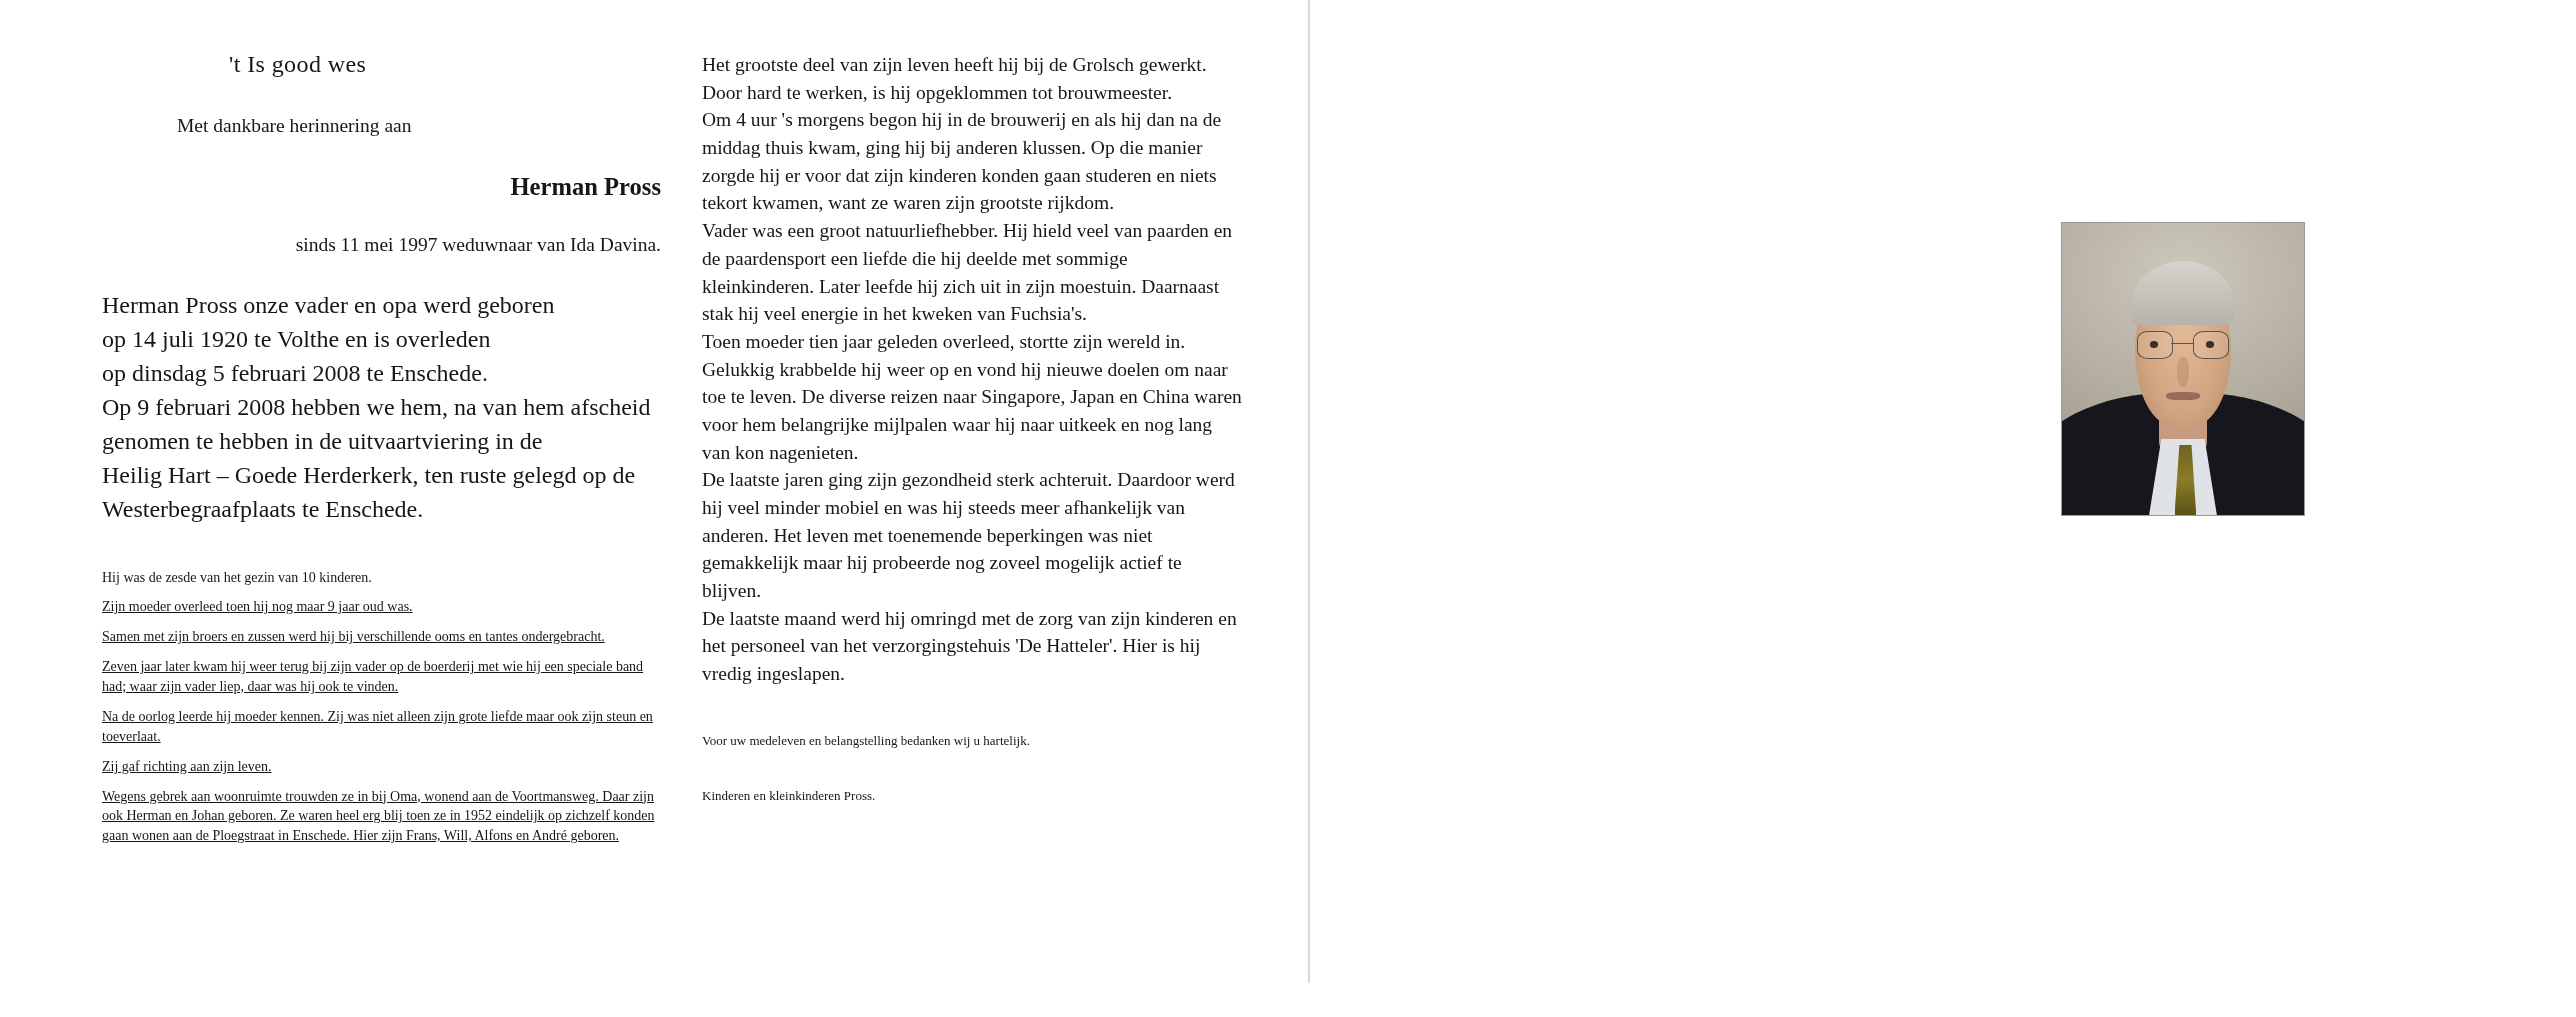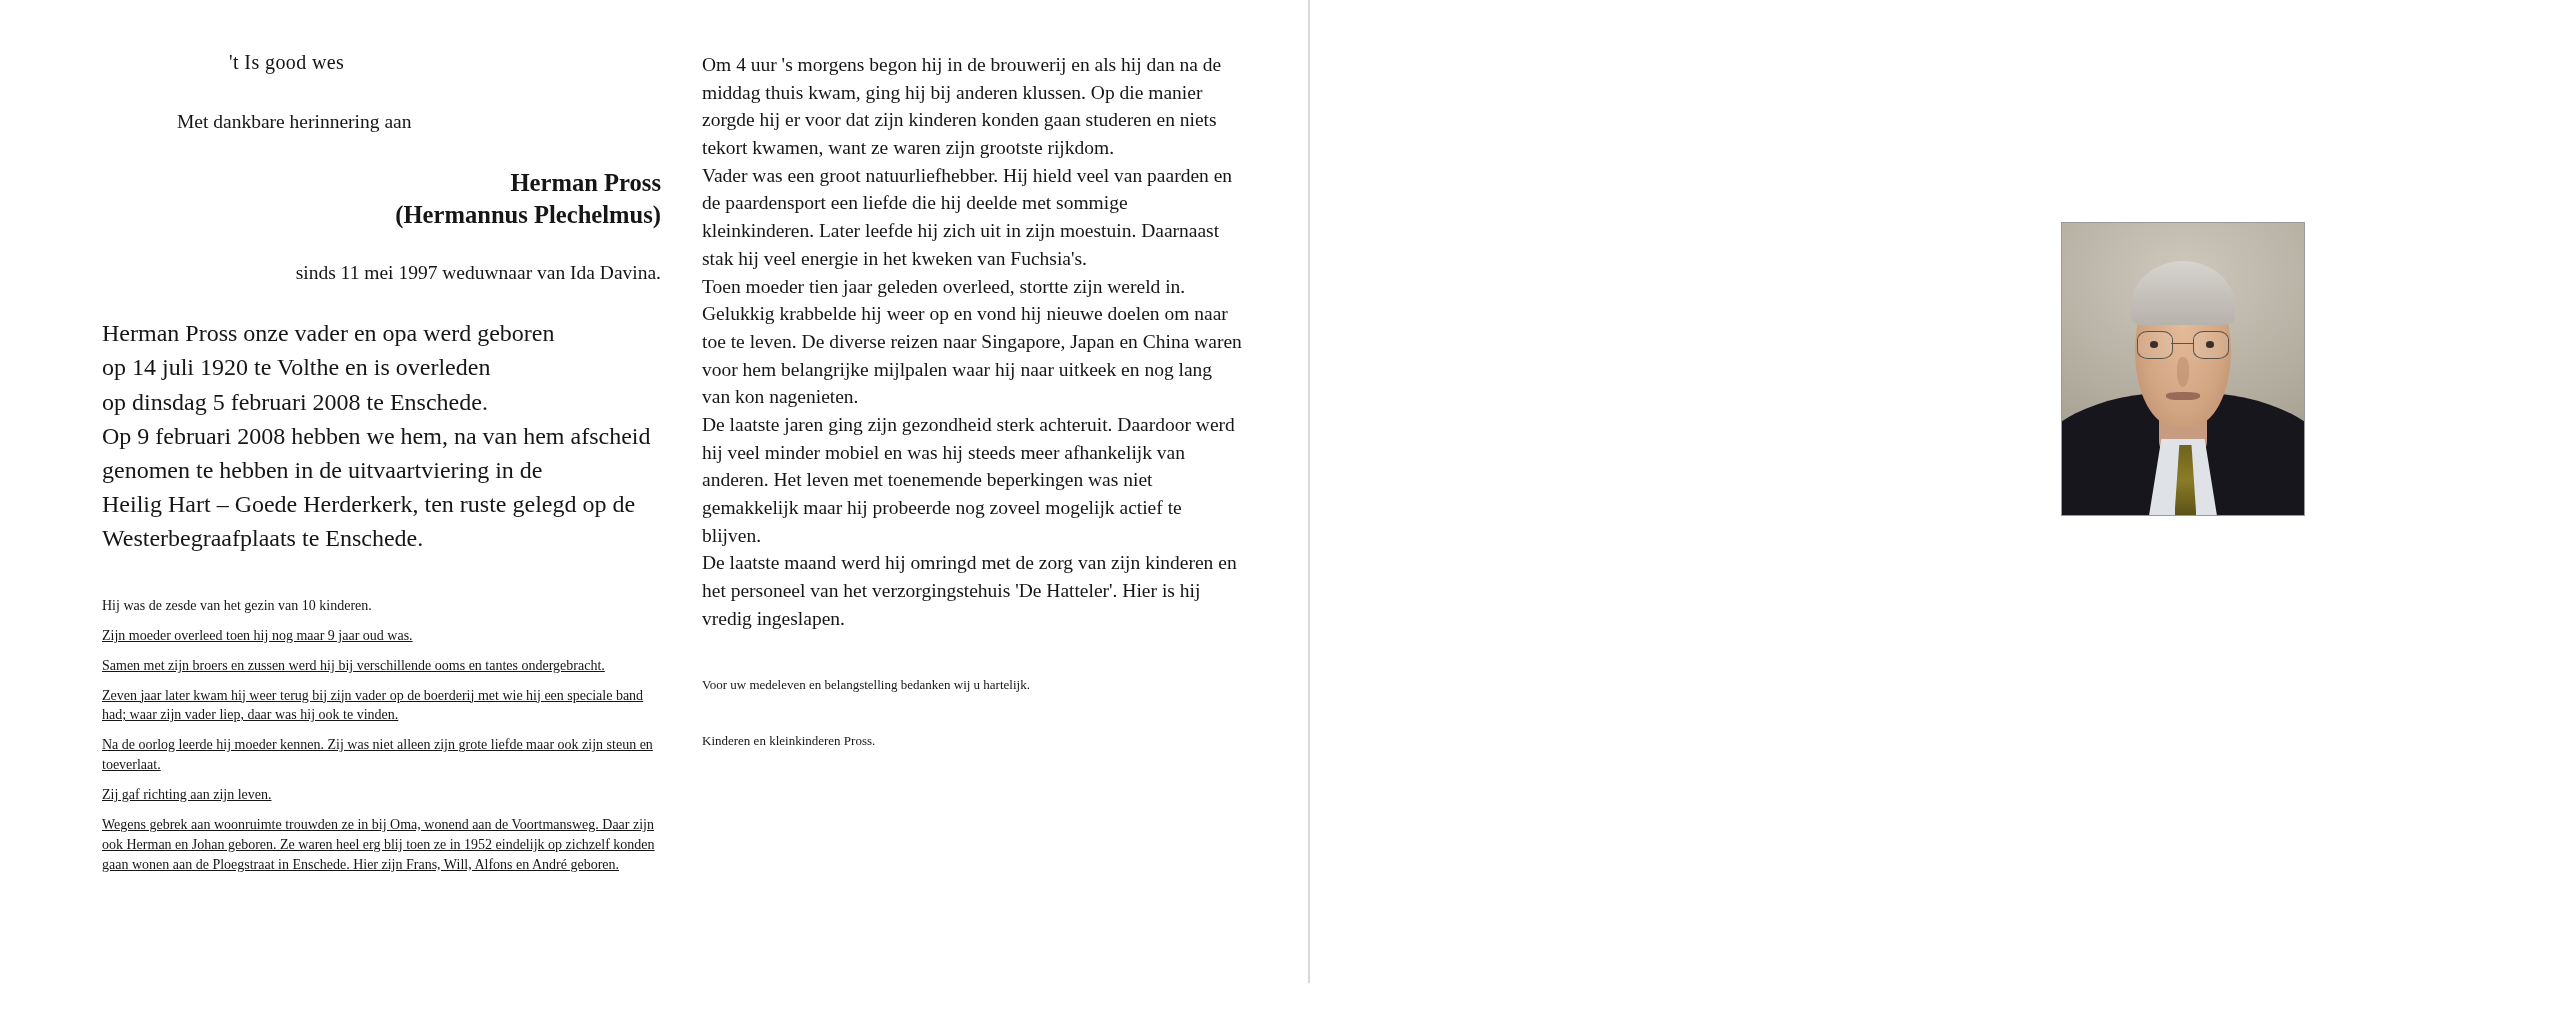--- a/index.html
+++ b/index.html
@@ -39,21 +39,21 @@
     width: 559px;
   }
   .col-middle {
     position: absolute;
     left: 702px;
     top: 51px;
     width: 542px;
   }
 
   .verse {
-    font-size: 20px;
+    font-size: 24px;
     letter-spacing: 0.4px;
     margin: 0 0 37px 0;
     padding-left: 127px;
   }
   .dedication {
     font-size: 19.5px;
     margin: 0 0 34px 0;
     padding-left: 75px;
   }
   .name-block {
@@ -250,21 +250,20 @@
 <div class="page">
 
   <div class="fold-divider"></div>
   <div class="right-page"></div>
 
   <div class="col-left">
     <div class="verse">'t Is good wes</div>
     <div class="dedication">Met dankbare herinnering aan</div>
     <div class="name-block">
       <div>Herman Pross</div>
-      <div>(Hermannus Plechelmus)</div>
     </div>
     <div class="widow-line">sinds 11 mei 1997 weduwnaar van Ida Davina.</div>
     <div class="birth-block">
       <div>Herman Pross onze vader en opa werd geboren</div>
       <div>op 14 juli 1920 te Volthe en is overleden</div>
       <div>op dinsdag 5 februari 2008 te Enschede.</div>
       <div>Op 9 februari 2008 hebben we hem, na van hem afscheid</div>
       <div>genomen te hebben in de uitvaartviering in de</div>
       <div>Heilig Hart – Goede Herderkerk, ten ruste gelegd op de</div>
       <div>Westerbegraafplaats te Enschede.</div>
@@ -275,20 +274,21 @@
       <p>Samen met zijn broers en zussen werd hij bij verschillende ooms en tantes ondergebracht.</p>
       <p>Zeven jaar later kwam hij weer terug bij zijn vader op de boerderij met wie hij een speciale band had; waar zijn vader liep, daar was hij ook te vinden.</p>
       <p>Na de oorlog leerde hij moeder kennen. Zij was niet alleen zijn grote liefde maar ook zijn steun en toeverlaat.</p>
       <p>Zij gaf richting aan zijn leven.</p>
       <p>Wegens gebrek aan woonruimte trouwden ze in bij Oma, wonend aan de Voortmansweg. Daar zijn ook Herman en Johan geboren. Ze waren heel erg blij toen ze in 1952 eindelijk op zichzelf konden gaan wonen aan de Ploegstraat in Enschede. Hier zijn Frans, Will, Alfons en André geboren.</p>
     </div>
   </div>
 
   <div class="col-middle">
     <div class="body-middle">
+      <p>Het grootste deel van zijn leven heeft hij bij de Grolsch gewerkt. Door hard te werken, is hij opgeklommen tot brouwmeester.</p>
       <p>Om 4 uur 's morgens begon hij in de brouwerij en als hij dan na de middag thuis kwam, ging hij bij anderen klussen. Op die manier zorgde hij er voor dat zijn kinderen konden gaan studeren en niets tekort kwamen, want ze waren zijn grootste rijkdom.</p>
       <p>Vader was een groot natuurliefhebber. Hij hield veel van paarden en de paardensport een liefde die hij deelde met sommige kleinkinderen. Later leefde hij zich uit in zijn moestuin. Daarnaast stak hij veel energie in het kweken van Fuchsia's.</p>
       <p>Toen moeder tien jaar geleden overleed, stortte zijn wereld in. Gelukkig krabbelde hij weer op en vond hij nieuwe doelen om naar toe te leven. De diverse reizen naar Singapore, Japan en China waren voor hem belangrijke mijlpalen waar hij naar uitkeek en nog lang van kon nagenieten.</p>
       <p>De laatste jaren ging zijn gezondheid sterk achteruit. Daardoor werd hij veel minder mobiel en was hij steeds meer afhankelijk van anderen. Het leven met toenemende beperkingen was niet gemakkelijk maar hij probeerde nog zoveel mogelijk actief te blijven.</p>
       <p>De laatste maand werd hij omringd met de zorg van zijn kinderen en het personeel van het verzorgingstehuis 'De Hatteler'. Hier is hij vredig ingeslapen.</p>
     </div>
     <div class="closing">Voor uw medeleven en belangstelling bedanken wij u hartelijk.</div>
     <div class="signature">Kinderen en kleinkinderen Pross.</div>
   </div>
 

